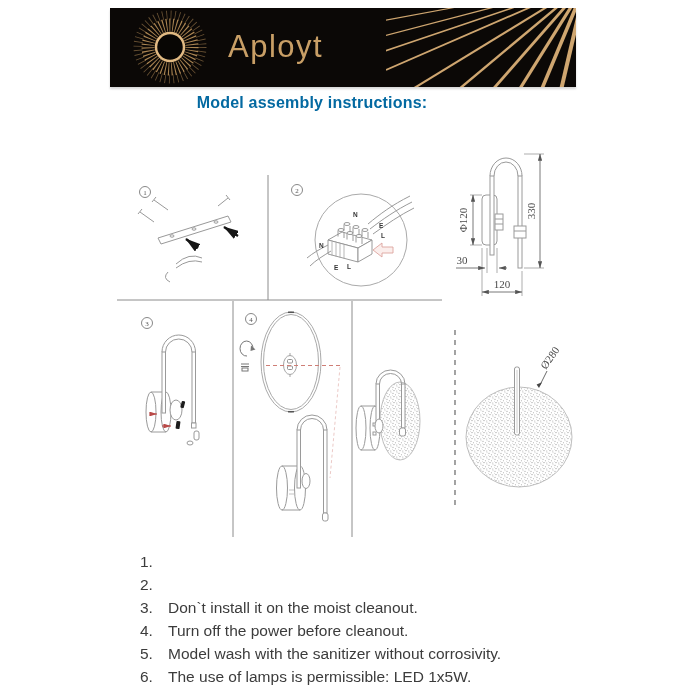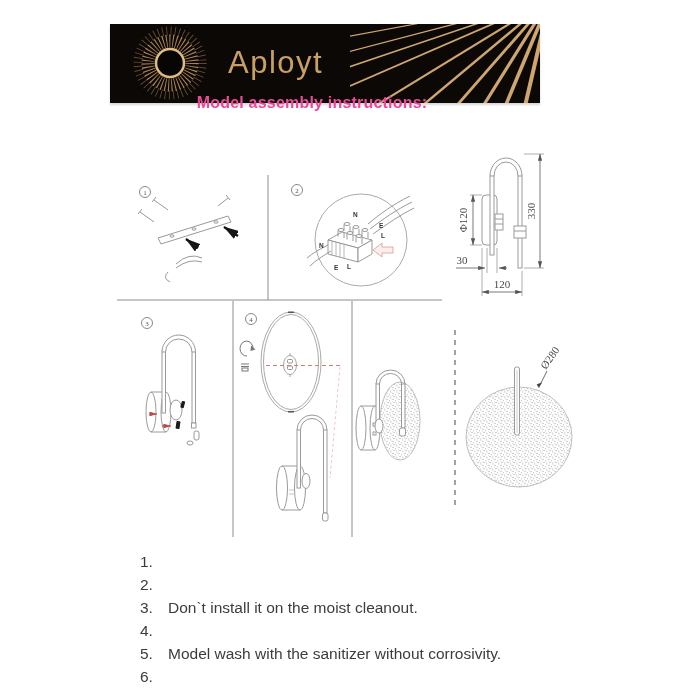--- a/index.html
+++ b/index.html
@@ -1,23 +1,23 @@
 <!DOCTYPE html>
 <html><head>
 <meta charset="utf-8">
 <style>
   html,body{margin:0;padding:0;}
   body{width:700px;height:700px;background:#ffffff;position:relative;
        font-family:"Liberation Sans",sans-serif;overflow:hidden;}
-  .banner{position:absolute;left:110px;top:24px;width:430px;height:79px;
+  .banner{position:absolute;left:110px;top:8px;width:466px;height:79px;
           background:#0b0806;overflow:hidden;box-shadow:0 2px 2px rgba(0,0,0,.16);}
   .brand{position:absolute;left:118px;top:21px;font-size:31px;font-weight:400;
          color:#c99f66;letter-spacing:1.5px;}
   .title-block{position:absolute;left:0;top:93px;width:624px;text-align:center;
-         color:#ec4899;font-size:16px;line-height:19px;font-weight:bold;letter-spacing:.2px;}
+         color:#0369a1;font-size:16px;line-height:19px;font-weight:bold;letter-spacing:.2px;}
   .diagram-wrap{position:absolute;left:110px;top:140px;width:485px;height:405px;}
   .instructions{position:absolute;left:140px;top:550px;width:455px;
          font-size:15.5px;color:#3c3c3c;line-height:23px;}
   .row{display:flex;}
   .num{width:28px;flex:none;}
   svg{display:block;}
   .dimtxt{font-family:"Liberation Serif",serif;font-size:11px;fill:#4a4a4a;}
   .steptxt{font-family:"Liberation Serif",serif;font-size:7px;fill:#555;}
   .wiretxt{font-size:6.5px;font-weight:bold;fill:#333;}
 </style>
@@ -301,21 +301,23 @@
   </div>
   <div class="row">
     <span class="num">2.</span>
   </div>
   <div class="row">
     <span class="num">3.</span>
     <span>Don`t install it on the moist cleanout.</span>
   </div>
   <div class="row">
     <span class="num">4.</span>
+    <span>Turn off the power before cleanout.</span>
   </div>
   <div class="row">
     <span class="num">5.</span>
     <span>Model wash with the sanitizer without corrosivity.</span>
   </div>
   <div class="row">
     <span class="num">6.</span>
+    <span>The use of lamps is permissible: LED 1x5W.</span>
   </div>
 </div>
 
 </body></html>

